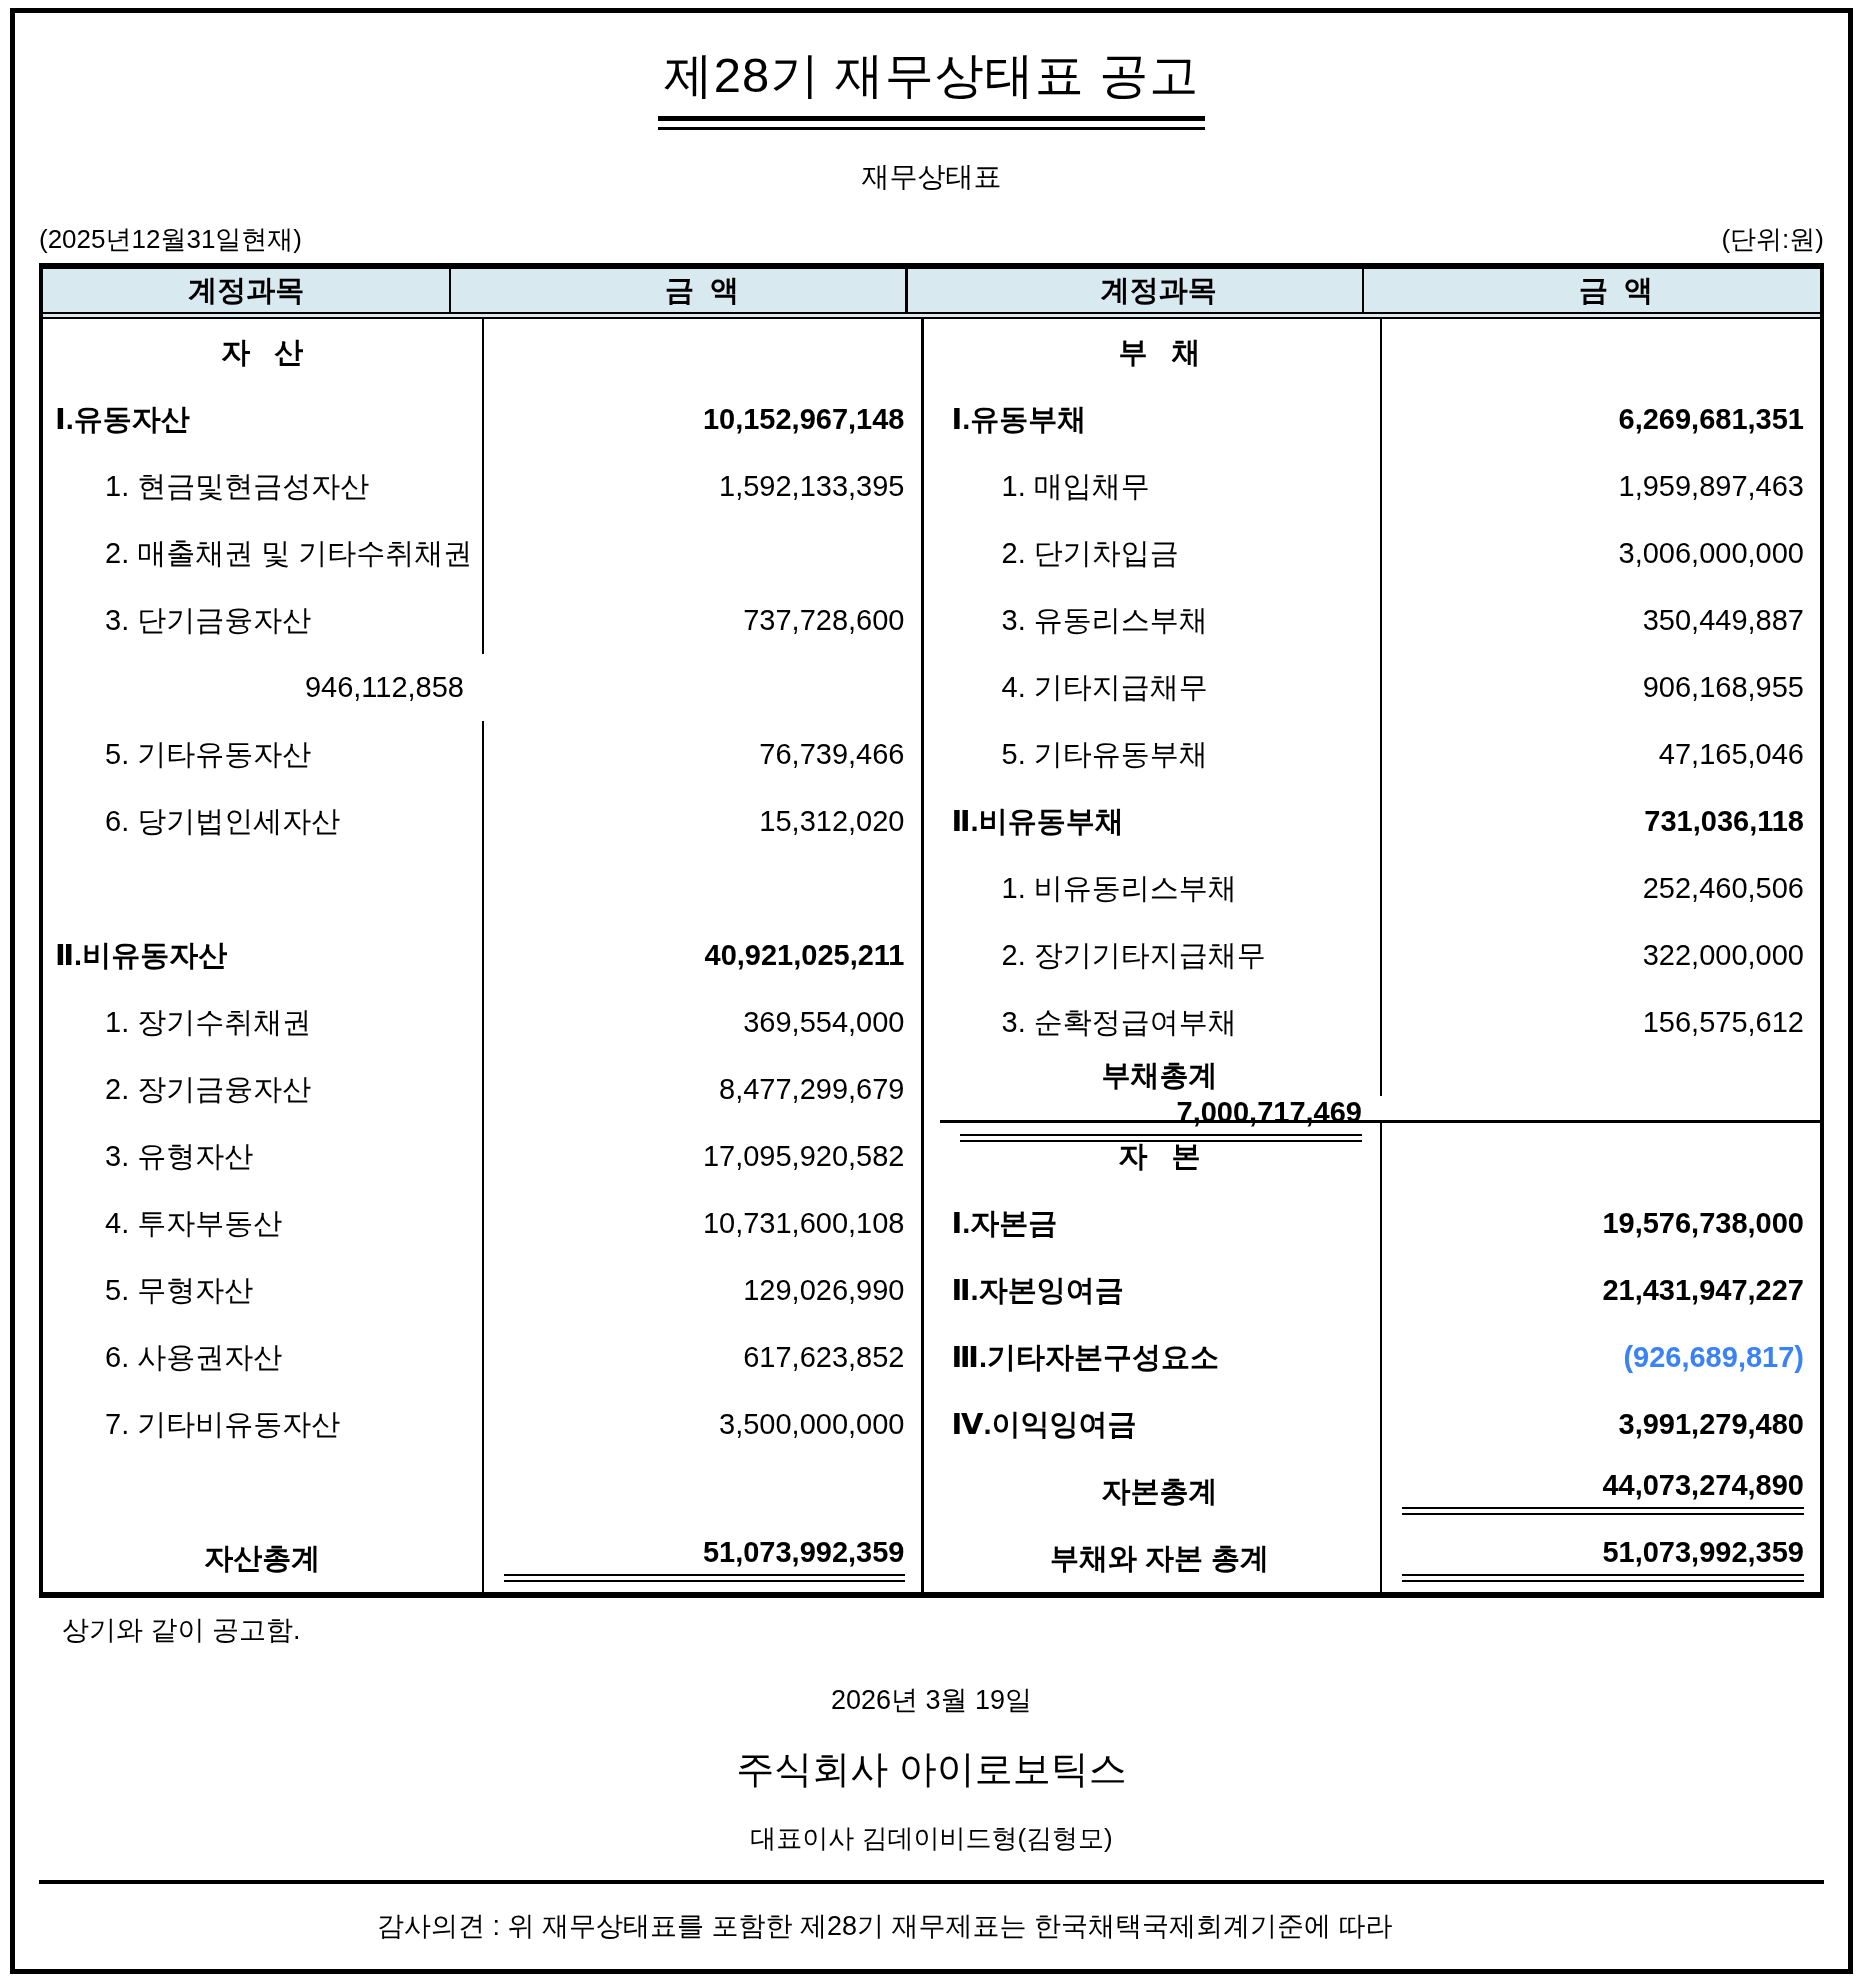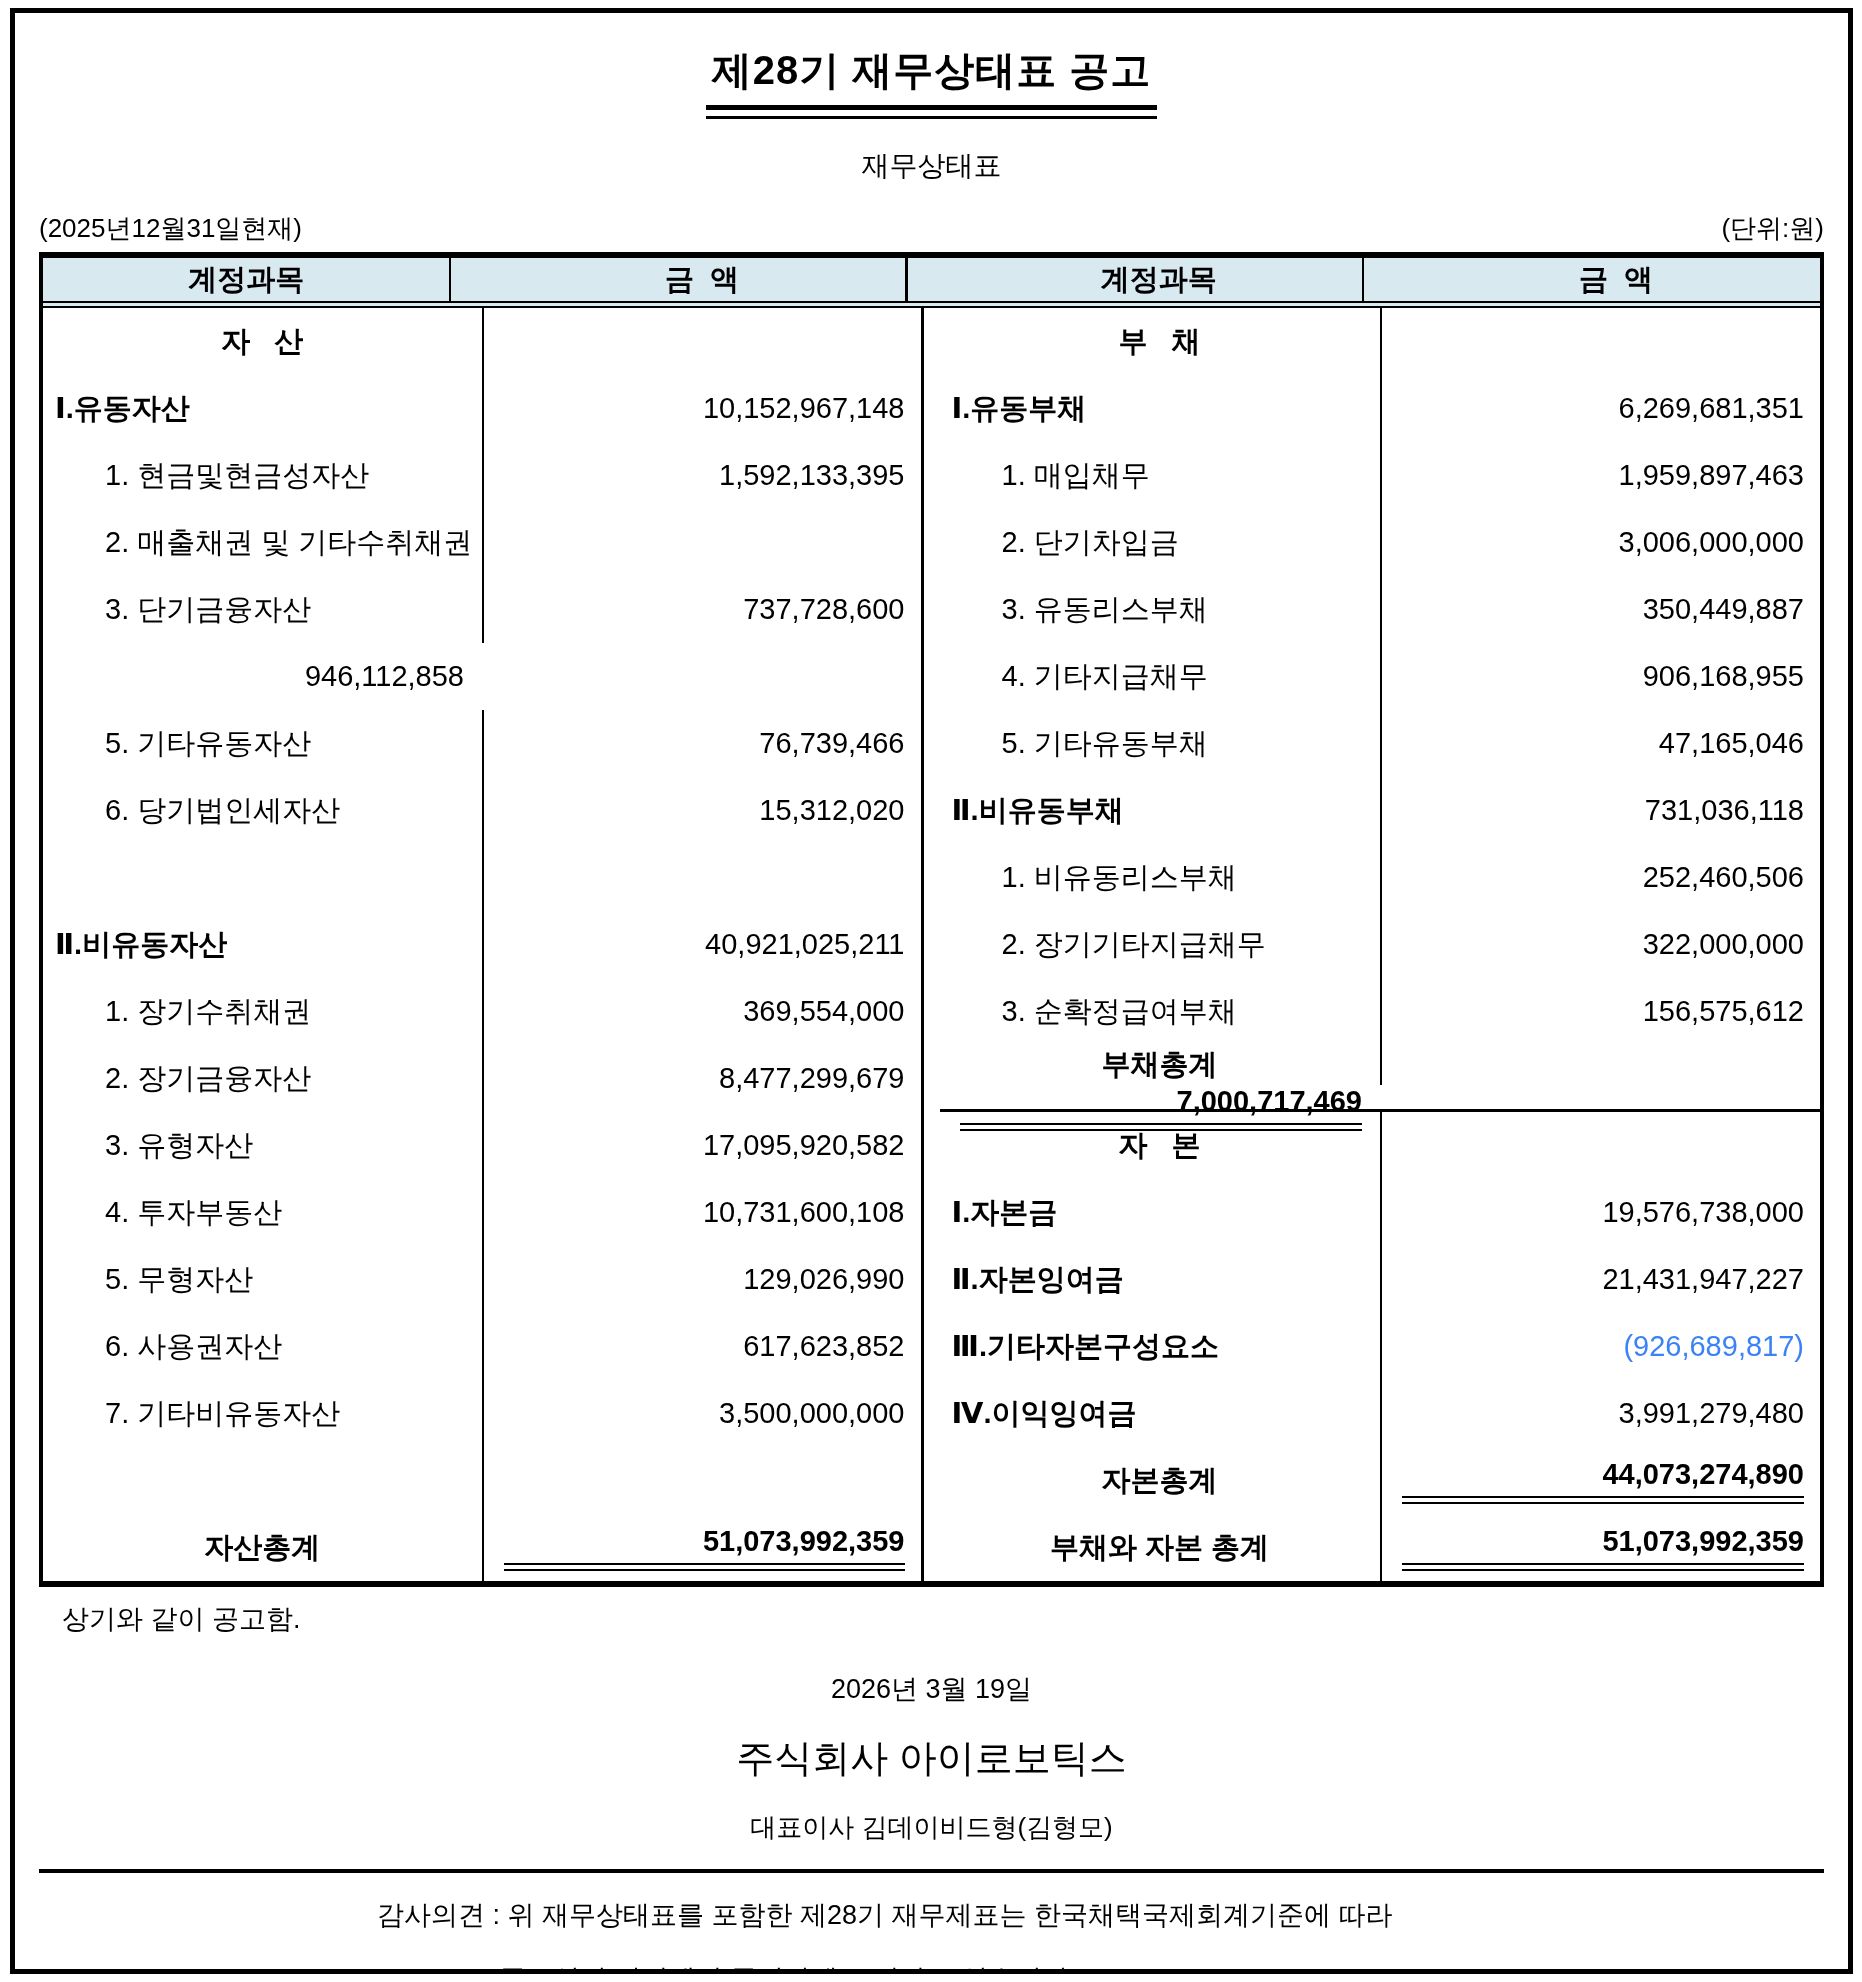--- a/index.html
+++ b/index.html
@@ -20,22 +20,22 @@
   }
   
   .title-wrap { text-align: center; margin-top: 30px; }
   .title-underline {
     display: inline-block;
     border-bottom: 3px solid #000;
     padding-bottom: 6px;
   }
   .title-underline .title-text {
     display: inline-block;
-    font-size: 40px;
-    font-weight: 700;
+    font-size: 49px;
+    font-weight: 400;
     letter-spacing: 1px;
     border-bottom: 5px solid #000;
     padding: 0 6px 7px 6px;
   }
   .subtitle {
     text-align: center;
     font-size: 28px;
     margin-top: 28px;
   }
   
@@ -91,21 +91,21 @@
     width: 49.8%;
     display: flex;
     flex-direction: column;
     justify-content: center;
     align-items: flex-end;
     font-size: 29px;
     padding: 0 16px 0 20px;
   }
   .row.section .label { justify-content: center; font-weight: 700; }
   .row.group .label   { padding-left: 12px; font-weight: 700; }
-  .row.group .amount  { font-weight: 400; }
+  .row.group .amount  { font-weight: 700; }
   .row.item .label    { padding-left: 62px; }
   .row.total .label   { justify-content: center; font-weight: 700; }
   .row.total .amount  { font-weight: 700; }
   .cell.amount.dbl::after {
     content: "";
     align-self: stretch;
     height: 4px;
     border-top: 2px solid #000;
     border-bottom: 2px solid #000;
     margin-top: 5px;

